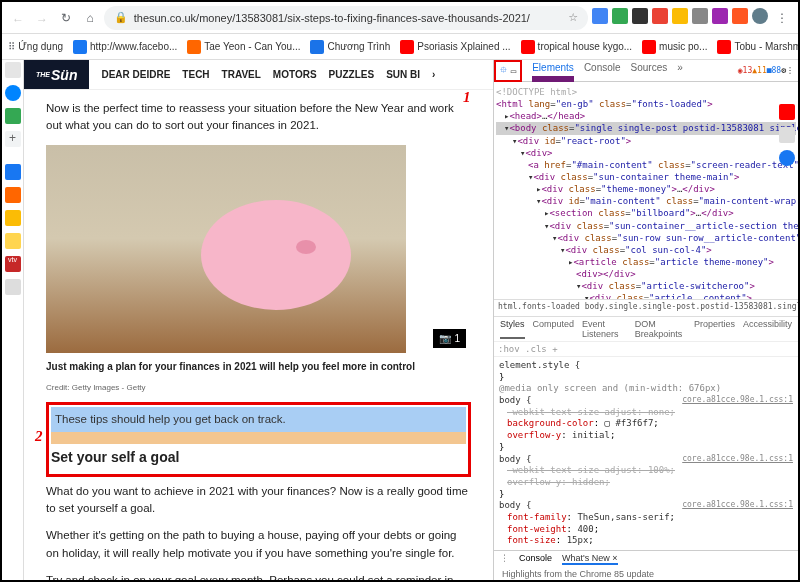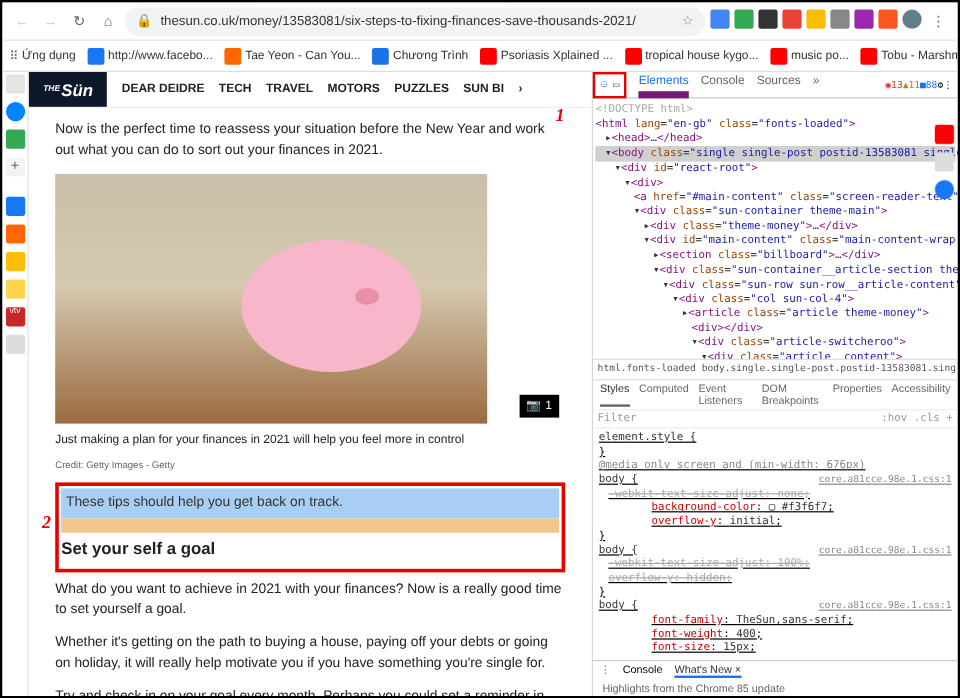--- a/index.html
+++ b/index.html
@@ -158,21 +158,21 @@
   right: 5px;
   background: #000;
   color: #fff;
   padding: 2px 6px;
   font-size: 10px;
   display: flex;
   gap: 3px;
 }
 .img-caption {
   font-size: 10px;
-  font-weight: normal;
+  font-weight: bold;
   margin-bottom: 8px;
 }
 .img-credit { font-size: 8px; color: #666; margin-bottom: 8px; }
 .highlighted-block {
   border: 3px solid #e80000;
   padding: 2px;
   margin: 4px 0 6px 0;
 }
 .intro-line {
   background: #a9cef4;
@@ -268,23 +268,22 @@
   font-size: 9px;
   color: #999;
   border-bottom: 1px solid #eee;
 }
 .dt-filter-label { flex: 1; }
 .dt-styles {
   padding: 3px 5px;
   font-size: 9px;
   line-height: 1.3;
   overflow: auto;
-  text-decoration: underline;
-}
-.css-prop { color: #c80000; margin-left: 36px; }
+}
+.css-prop { color: #c80000; }
 .css-val { color: #333; }
 .css-sel { color: #333; }
 .css-link { color: #888; float: right; text-decoration: underline; font-size: 8px;}
 .strike { text-decoration: line-through; color: #aaa; }
 .dt-bottom {
   border-top: 1px solid #ccc;
   height: 30px;
   font-size: 9px;
   font-family: Arial;
 }
@@ -490,21 +489,20 @@
     <div class="dt-styles-tabs">
       <div class="dt-styles-tab active">Styles</div>
       <div class="dt-styles-tab">Computed</div>
       <div class="dt-styles-tab">Event Listeners</div>
       <div class="dt-styles-tab">DOM Breakpoints</div>
       <div class="dt-styles-tab">Properties</div>
       <div class="dt-styles-tab">Accessibility</div>
     </div>
 
     <div class="dt-filter">
-      <span class="dt-filter-label">Filter</span>
       <span>:hov .cls +</span>
     </div>
 
     <div class="dt-styles">
       <div><span class="css-sel">element.style {</span></div>
       <div>}</div>
       <div style="color:#888">@media only screen and (min-width: 676px)</div>
       <div><span class="css-link">core.a81cce.98e.1.css:1</span><span class="css-sel">body {</span></div>
       <div class="indent-1"><span class="strike">-webkit-text-size-adjust: none;</span></div>
       <div class="indent-1"><span class="css-prop">background-color</span>: ▢ <span class="css-val">#f3f6f7</span>;</div>

